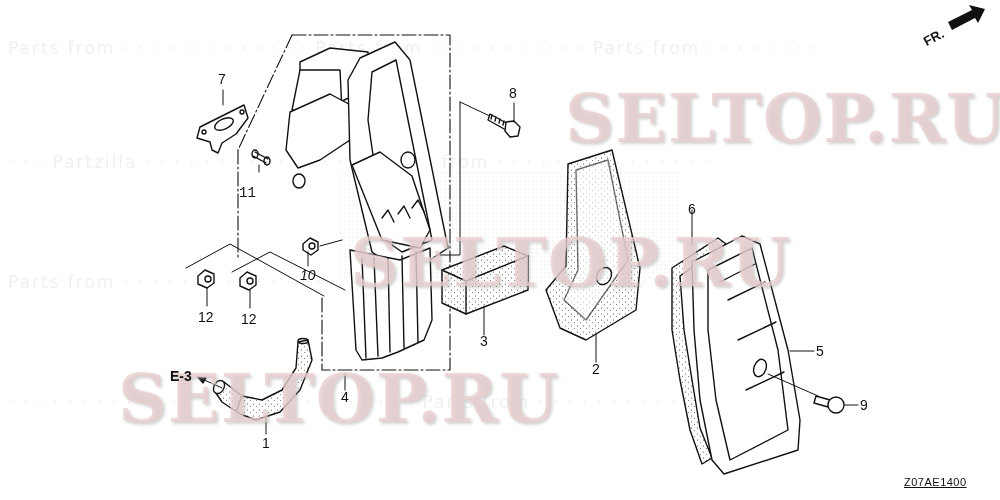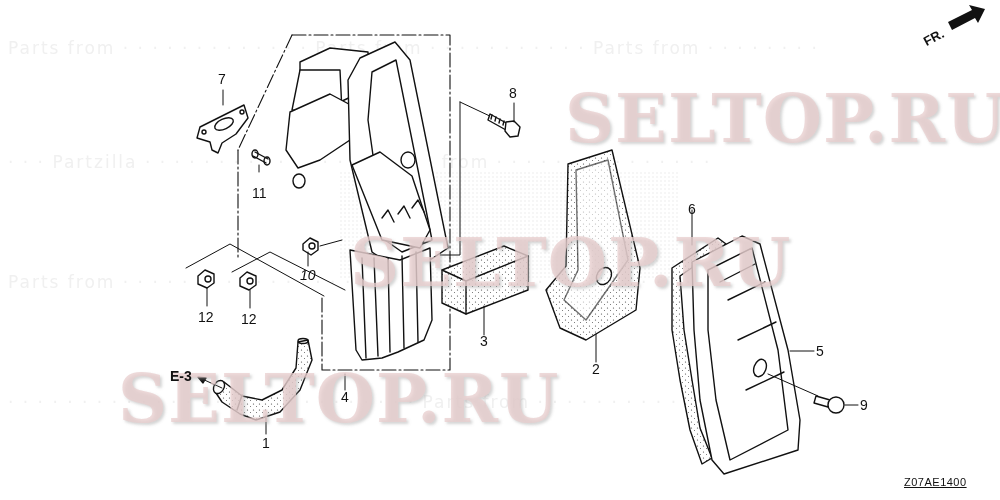--- a/index.html
+++ b/index.html
@@ -163,21 +163,21 @@
     <path d="M948,22 L972,10 L969,5 L985,9 L978,23 L975,18 L952,30 Z" fill="#111"></path>
   </g>
 </svg>
 
 <div class="watermark" style="left:565px; top:78px;">SELTOP.RU</div>
 <div class="watermark" style="left:350px; top:222px;">SELTOP.RU</div>
 <div class="watermark" style="left:118px; top:358px;">SELTOP.RU</div>
 
 <div class="callout" style="left:218px; top:72px;">7</div>
 <div class="callout" style="left:509px; top:86px;">8</div>
-<div class="callout" style="left:252px; top:186px;">11</div>
+<div class="callout" style="left:239px; top:186px;font-family:Liberation Mono, monospace;">11</div>
 <div class="callout" style="left:300px; top:268px;font-style:italic;">10</div>
 <div class="callout" style="left:198px; top:310px;">12</div>
 <div class="callout" style="left:241px; top:312px;">12</div>
 <div class="callout" style="left:480px; top:334px;">3</div>
 <div class="callout" style="left:341px; top:390px;">4</div>
 <div class="callout" style="left:592px; top:362px;">2</div>
 <div class="callout" style="left:688px; top:202px;">6</div>
 <div class="callout" style="left:816px; top:344px;">5</div>
 <div class="callout" style="left:860px; top:398px;">9</div>
 <div class="callout" style="left:262px; top:436px;">1</div>

